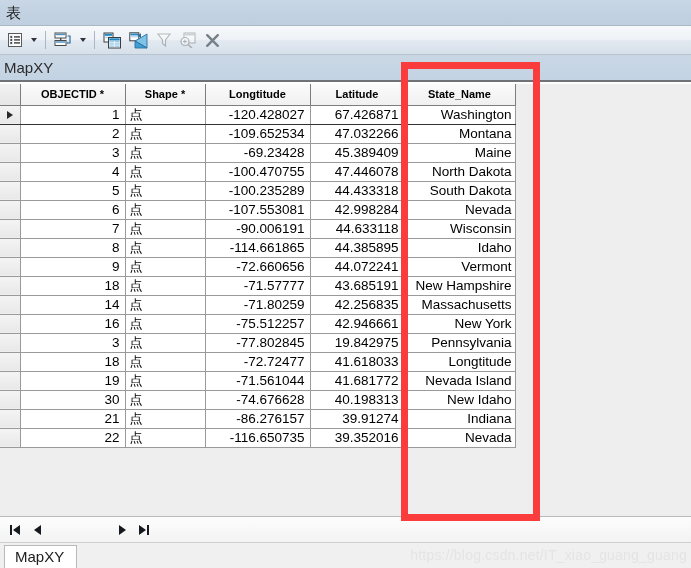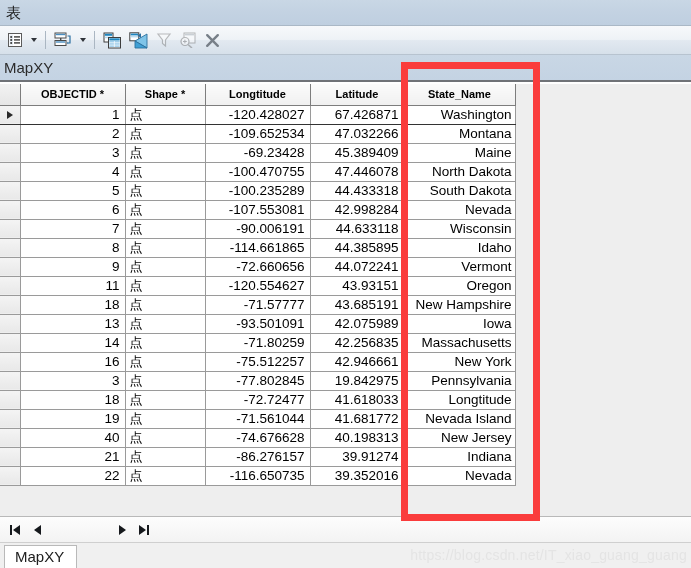--- a/index.html
+++ b/index.html
@@ -363,44 +363,28 @@
           <tr>
             <td class="rowhdr"></td>
             <td class="num first-cell">9</td>
             <td class="shape">点</td>
             <td class="num">-72.660656</td>
             <td class="num">44.072241</td>
             <td class="name">Vermont</td>
           </tr>
           <tr>
             <td class="rowhdr"></td>
-            <td class="num first-cell">11</td>
-            <td class="shape">点</td>
-            <td class="num">-120.554627</td>
-            <td class="num">43.93151</td>
-            <td class="name">Oregon</td>
-          </tr>
-          <tr>
-            <td class="rowhdr"></td>
             <td class="num first-cell">18</td>
             <td class="shape">点</td>
             <td class="num">-71.57777</td>
             <td class="num">43.685191</td>
             <td class="name">New Hampshire</td>
           </tr>
           <tr>
             <td class="rowhdr"></td>
-            <td class="num first-cell">13</td>
-            <td class="shape">点</td>
-            <td class="num">-93.501091</td>
-            <td class="num">42.075989</td>
-            <td class="name">Iowa</td>
-          </tr>
-          <tr>
-            <td class="rowhdr"></td>
             <td class="num first-cell">14</td>
             <td class="shape">点</td>
             <td class="num">-71.80259</td>
             <td class="num">42.256835</td>
             <td class="name">Massachusetts</td>
           </tr>
           <tr>
             <td class="rowhdr"></td>
             <td class="num first-cell">16</td>
             <td class="shape">点</td>
@@ -427,25 +411,25 @@
           <tr>
             <td class="rowhdr"></td>
             <td class="num first-cell">19</td>
             <td class="shape">点</td>
             <td class="num">-71.561044</td>
             <td class="num">41.681772</td>
             <td class="name">Nevada Island</td>
           </tr>
           <tr>
             <td class="rowhdr"></td>
-            <td class="num first-cell">40</td>
+            <td class="num first-cell">30</td>
             <td class="shape">点</td>
             <td class="num">-74.676628</td>
             <td class="num">40.198313</td>
-            <td class="name">New Jersey</td>
+            <td class="name">New Idaho</td>
           </tr>
           <tr>
             <td class="rowhdr"></td>
             <td class="num first-cell">21</td>
             <td class="shape">点</td>
             <td class="num">-86.276157</td>
             <td class="num">39.91274</td>
             <td class="name">Indiana</td>
           </tr>
           <tr>

